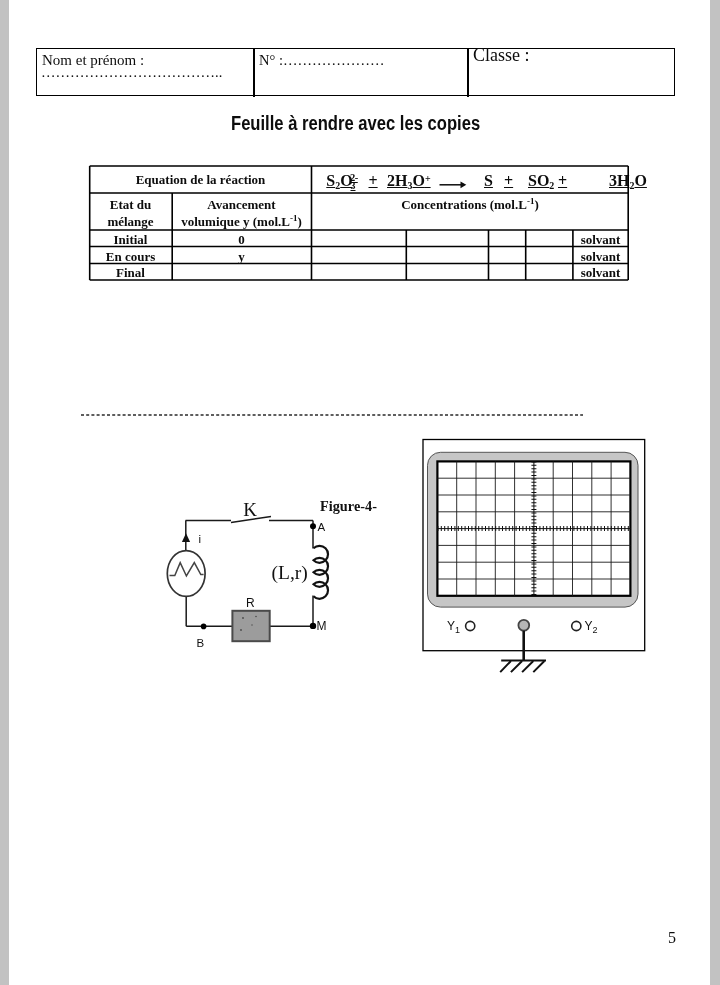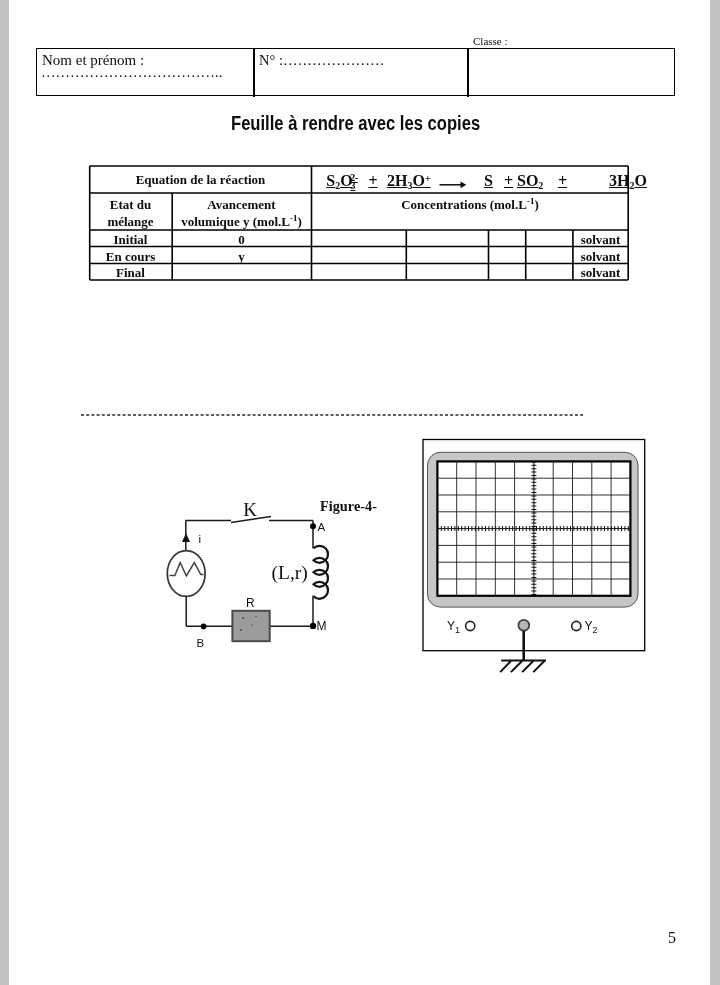--- a/index.html
+++ b/index.html
@@ -23,39 +23,39 @@
 <div class="abs" style="left:253px;top:48px;width:1.5px;height:49px;background:#000;"></div>
 
 <div class="abs" style="left:467px;top:48px;width:1.5px;height:49px;background:#000;"></div>
 
 <div class="abs" style="left:42px;top:53px;font-size:15px;line-height:1;">Nom et prénom :</div>
 
 <div class="abs" style="left:41px;top:65px;font-size:14.5px;line-height:1;">………………………………..</div>
 
 <div class="abs" style="left:259px;top:53px;font-size:14.5px;line-height:1;">N° :…………………</div>
 
-<div class="abs" style="left:473px;top:36px;font-size:11px;line-height:1;">Classe :</div>
+<div class="abs" style="left:473px;top:46px;font-size:18px;line-height:1;">Classe :</div>
 
 <div class="abs" style="left:231px;top:112px;font-family:'Liberation Sans',sans-serif;font-weight:bold;font-size:20px;white-space:nowrap;transform:scaleX(0.83);transform-origin:0 0;">Feuille à rendre avec les copies</div>
 
 <div class="abs serifb eqt" style="left:326.3px;">S<span class="sb">2</span>O</div>
 
 <div class="abs serifb" style="left:350px;top:173px;font-size:10.5px;line-height:1;letter-spacing:-0.5px;">2-</div>
 
 <div class="abs serifb" style="left:350.5px;top:180.8px;font-size:10px;line-height:1;">3</div>
 
 <div class="abs serifb eqt" style="left:368.5px;">+</div>
 
 <div class="abs serifb eqt" style="left:387px;text-align:center;">2H<span class="sb">3</span>O<span class="sp">+</span></div>
 
 <div class="abs serifb eqt" style="left:484px;">S</div>
 
 <div class="abs serifb eqt" style="left:504px;">+</div>
 
-<div class="abs serifb eqt" style="left:517px;">SO<span class="sb">2</span></div>
+<div class="abs serifb eqt" style="left:528px;">SO<span class="sb">2</span></div>
 
 <div class="abs serifb eqt" style="left:558px;">+</div>
 
 <div class="abs serifb eqt" style="left:609px;">3H<span class="sb">2</span>O</div>
 
 <svg class="abs" style="left:0;top:0;" width="720" height="985" viewBox="0 0 720 985" xmlns="http://www.w3.org/2000/svg">
 
   <g stroke="#0d0d0d" stroke-width="1.5" fill="#0d0d0d">
     <path d="M439.5,184.8 H461" fill="none"></path>
     <polygon points="460.5,181.4 460.5,188.2 466.3,184.8" stroke="none"></polygon>

